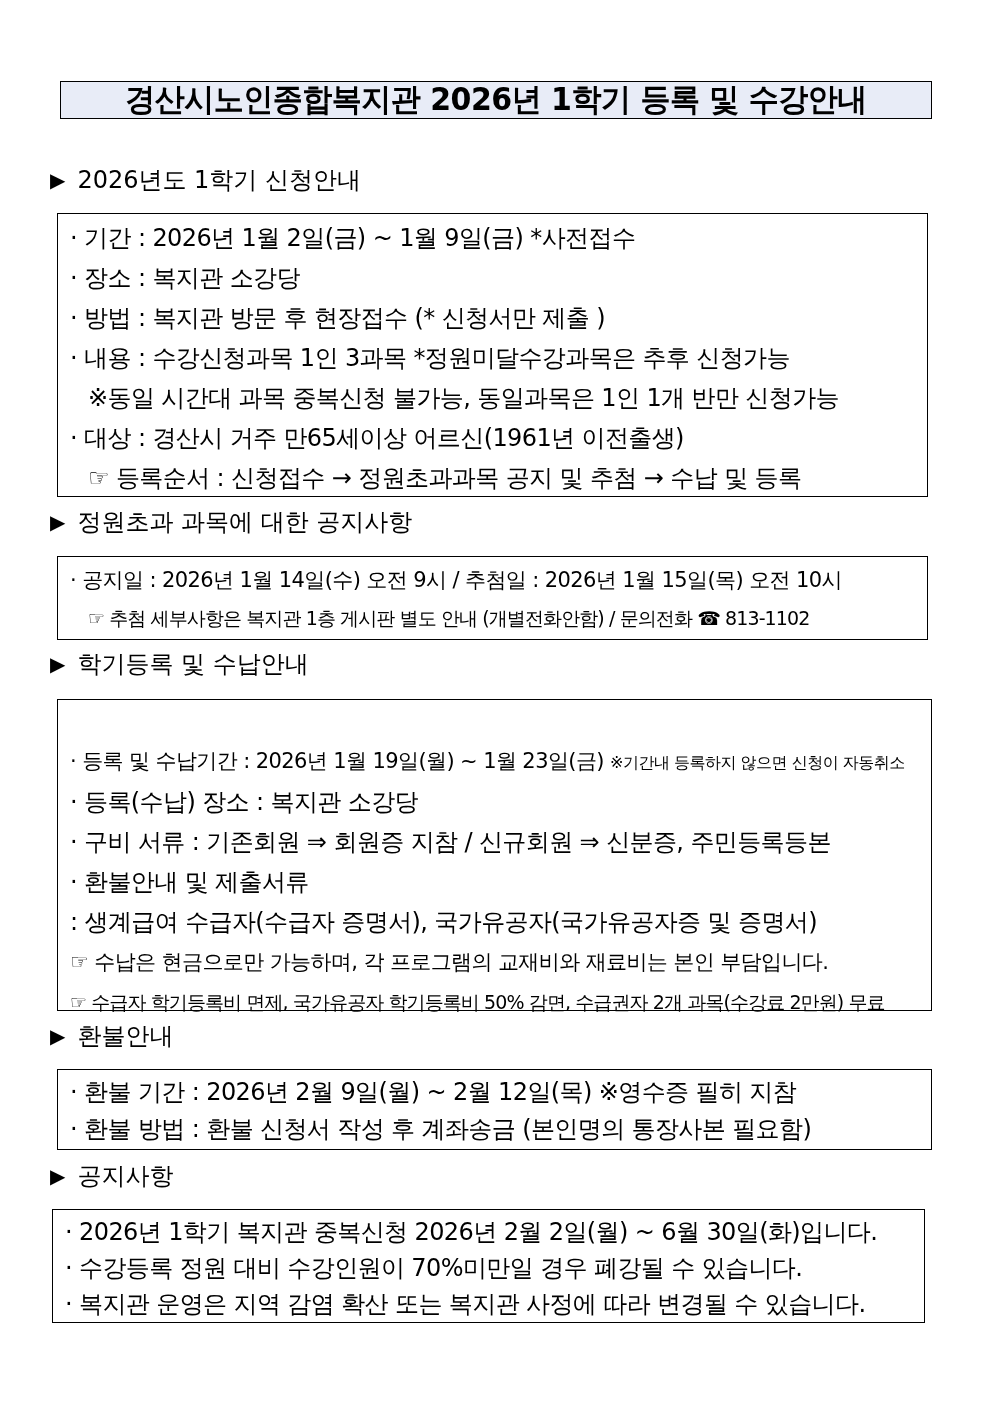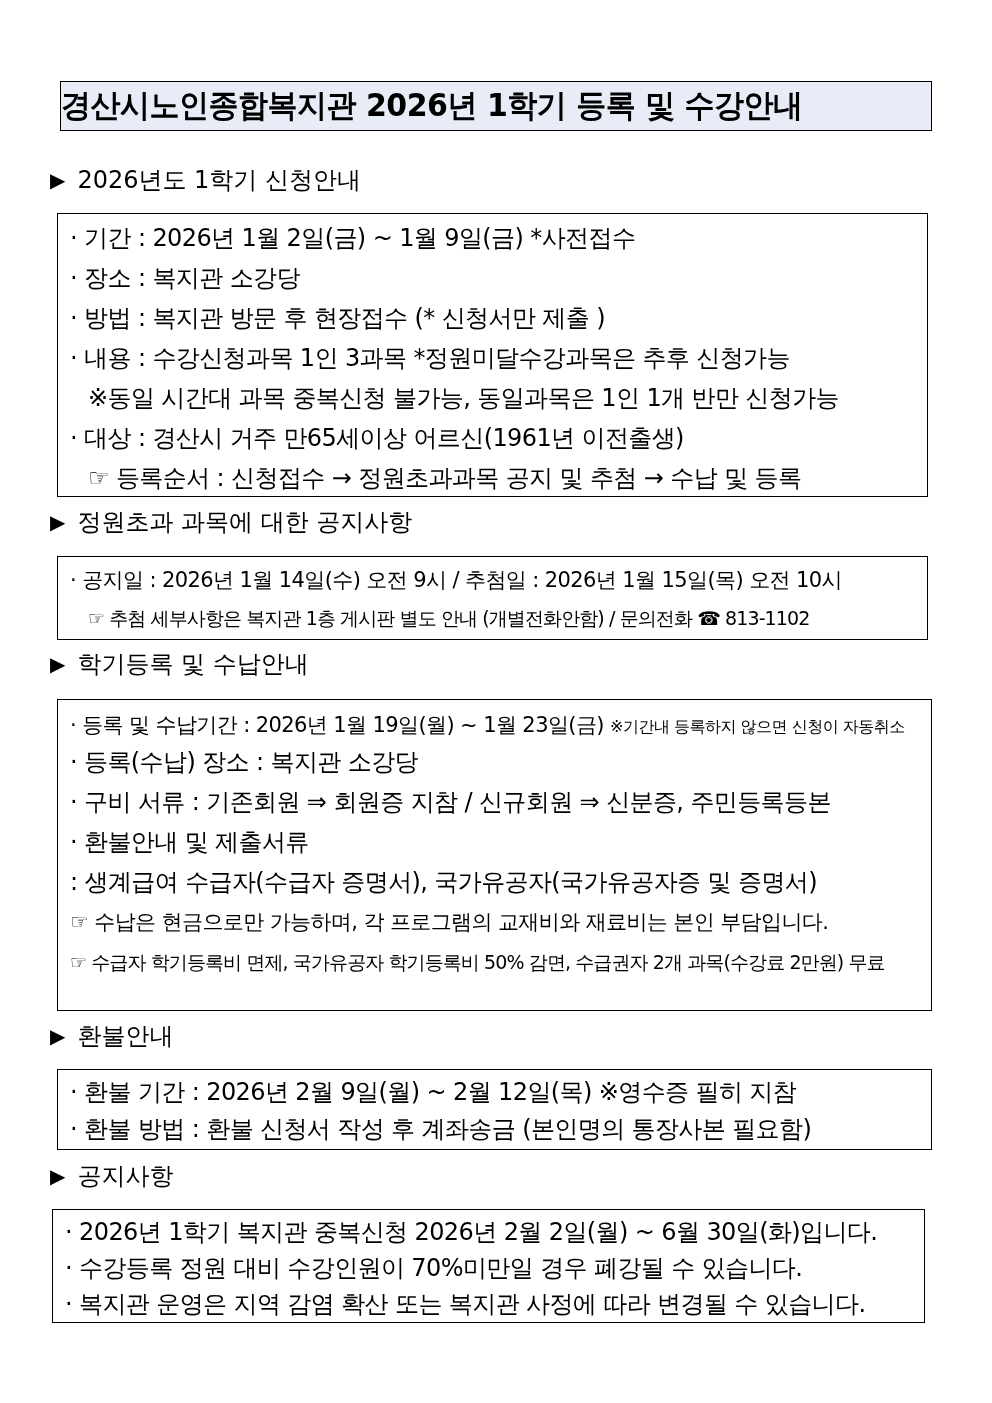--- a/index.html
+++ b/index.html
@@ -1,17 +1,17 @@
 <!DOCTYPE html>
 <html><head>
 <meta charset="utf-8">
 <style>
   html, body { margin:0; padding:0; background:#fff; }
   body { width:992px; height:1403px; position:relative; font-family:"DejaVu Sans", sans-serif; color:#000; overflow:hidden; }
-  .title-box { position:absolute; left:60px; top:81px; width:872px; height:50px; border:1.5px solid #000; background:#e8ecf7; display:flex; align-items:center; box-sizing:border-box; }
+  .title-box { position:absolute; left:60px; top:81px; width:872px; height:38px; border:1.5px solid #000; background:#e8ecf7; display:flex; align-items:center; justify-content:center; box-sizing:border-box; }
   .title-box h1 { margin:0; font-size:30px; font-weight:bold; letter-spacing:-0.5px; transform:scaleY(1.05); }
   .sec-head { position:absolute; left:50px; font-size:24px; display:flex; align-items:center; white-space:nowrap; }
   .sec-head .tri { font-size:20px; margin-right:12px; }
   .box { position:absolute; border:1.5px solid #000; box-sizing:border-box; padding:4px 0 0 12px; }
   .line { font-size:24px; height:40px; line-height:40px; white-space:nowrap; letter-spacing:-0.6px; }
   .line.sm { font-size:21px; }
   .line.xs { font-size:19px; letter-spacing:-0.9px; }
   .ind { padding-left:18px; }
   .small-note { font-size:16px; letter-spacing:-0.5px; }
 </style>
@@ -43,21 +43,21 @@
 <div class="box" style="left:57px; top:556px; width:871px; height:84px;">
   <div class="line sm" style="height:38px;line-height:38px;">· 공지일 : 2026년 1월 14일(수) 오전 9시 / 추첨일 : 2026년 1월 15일(목) 오전 10시</div>
   <div class="line xs ind" style="height:38px;line-height:38px;">☞ 추첨 세부사항은 복지관 1층 게시판 별도 안내 (개별전화안함) / 문의전화 ☎ 813-1102</div>
 </div>
 
 <div class="sec-head" style="top:648px;">
   <span class="tri">▶</span>
   <span>학기등록 및 수납안내</span>
 </div>
 <div class="box" style="left:57px; top:699px; width:875px; height:312px;">
-  <div class="line sm" style="height:38px;line-height:42px;">
+  <div class="line sm" style="height:38px;line-height:34px;margin-top:40px;">
     <span>· 등록 및 수납기간 : 2026년 1월 19일(월) ~ 1월 23일(금)</span>
     <span class="small-note">※기간내 등록하지 않으면 신청이 자동취소</span>
   </div>
   <div class="line">· 등록(수납) 장소 : 복지관 소강당</div>
   <div class="line">· 구비 서류 : 기존회원 ⇒ 회원증 지참  / 신규회원 ⇒ 신분증, 주민등록등본</div>
   <div class="line">· 환불안내 및 제출서류</div>
   <div class="line"> : 생계급여 수급자(수급자 증명서), 국가유공자(국가유공자증 및 증명서)</div>
   <div class="line sm">☞ 수납은 현금으로만 가능하며, 각 프로그램의 교재비와 재료비는 본인 부담입니다.</div>
   <div class="line xs">☞  수급자 학기등록비 면제, 국가유공자 학기등록비 50% 감면, 수급권자 2개 과목(수강료 2만원) 무료</div>
 </div>

